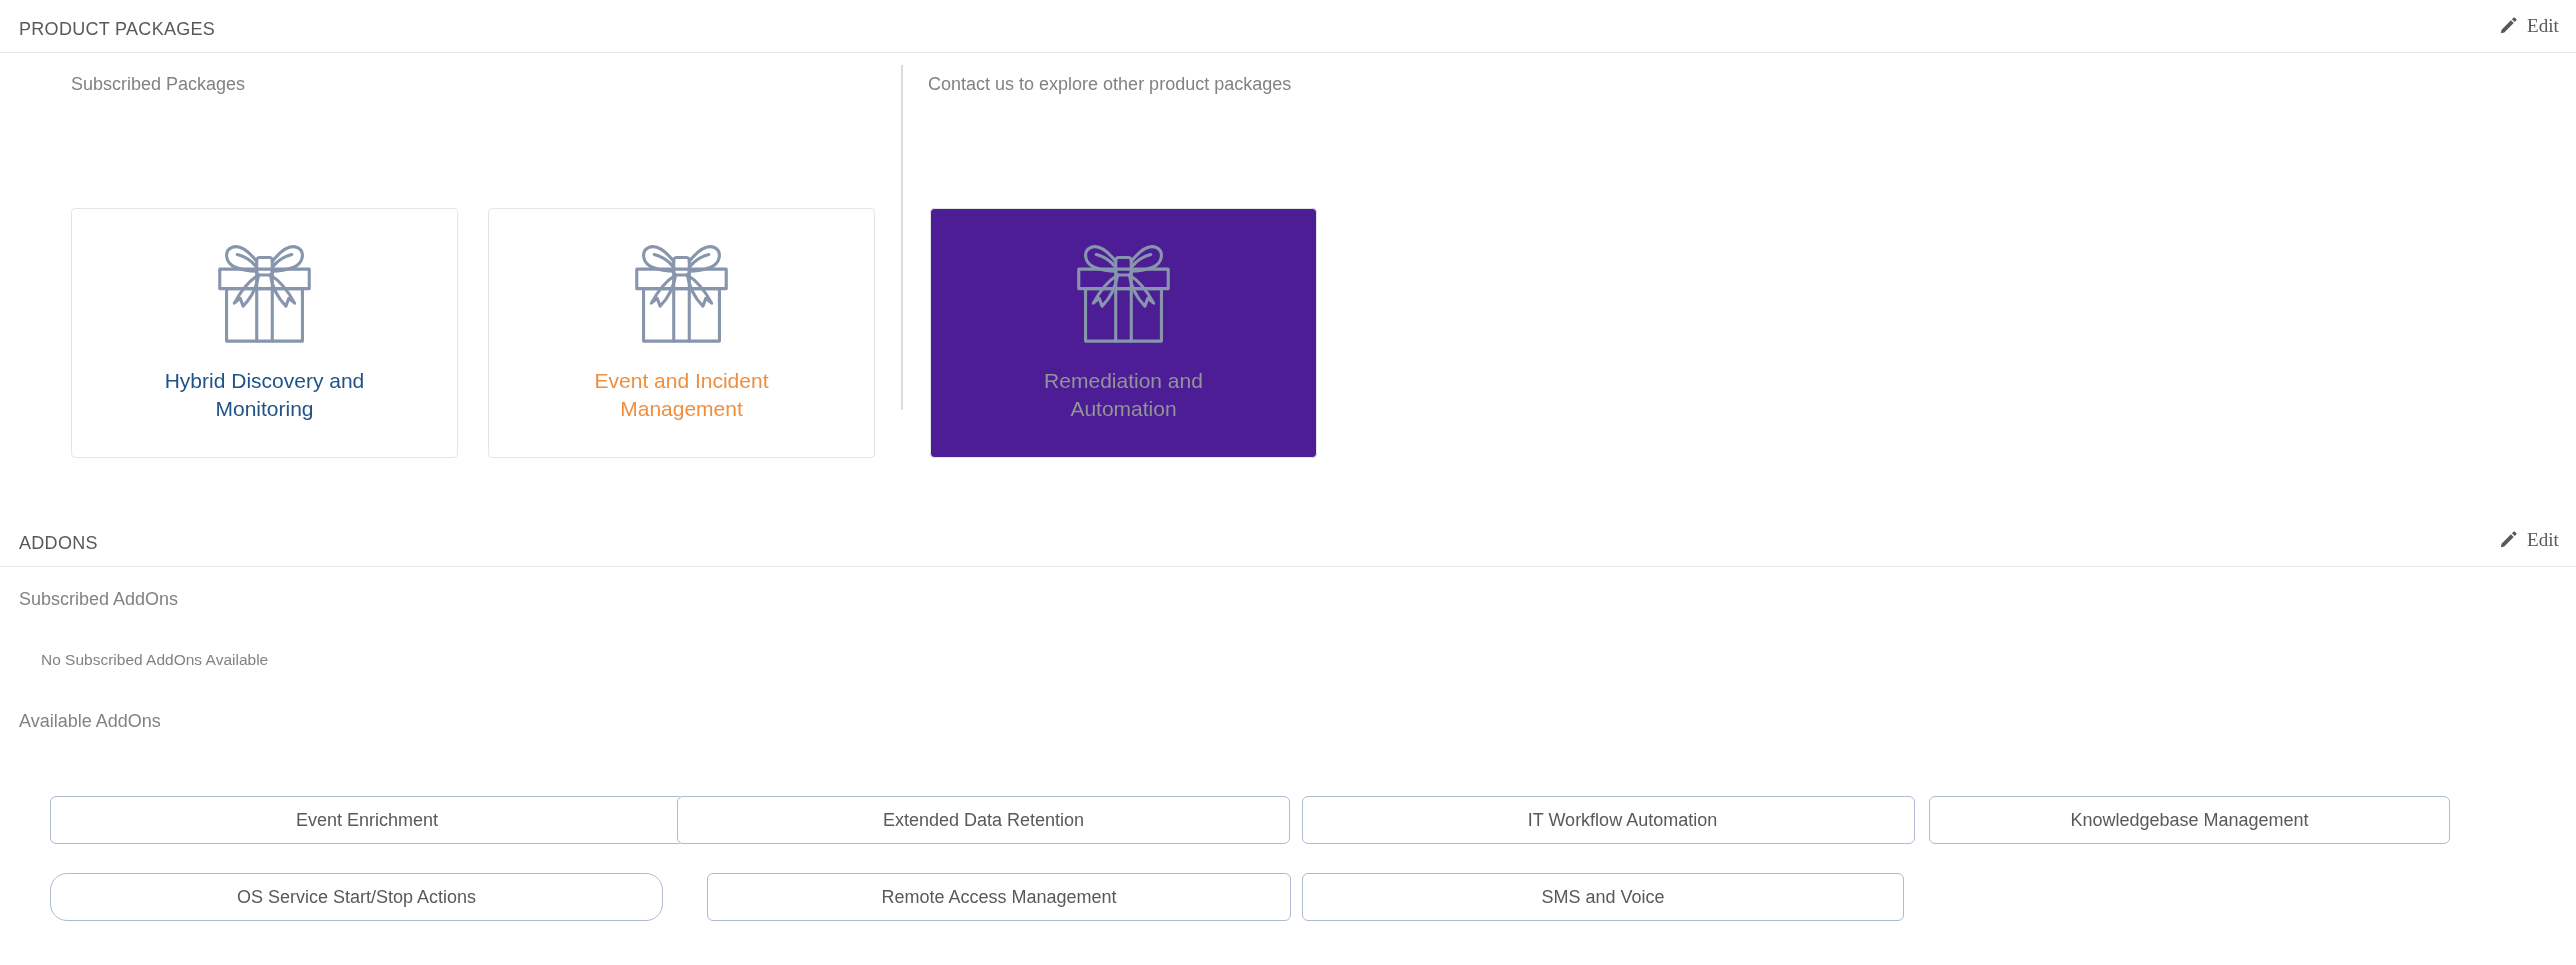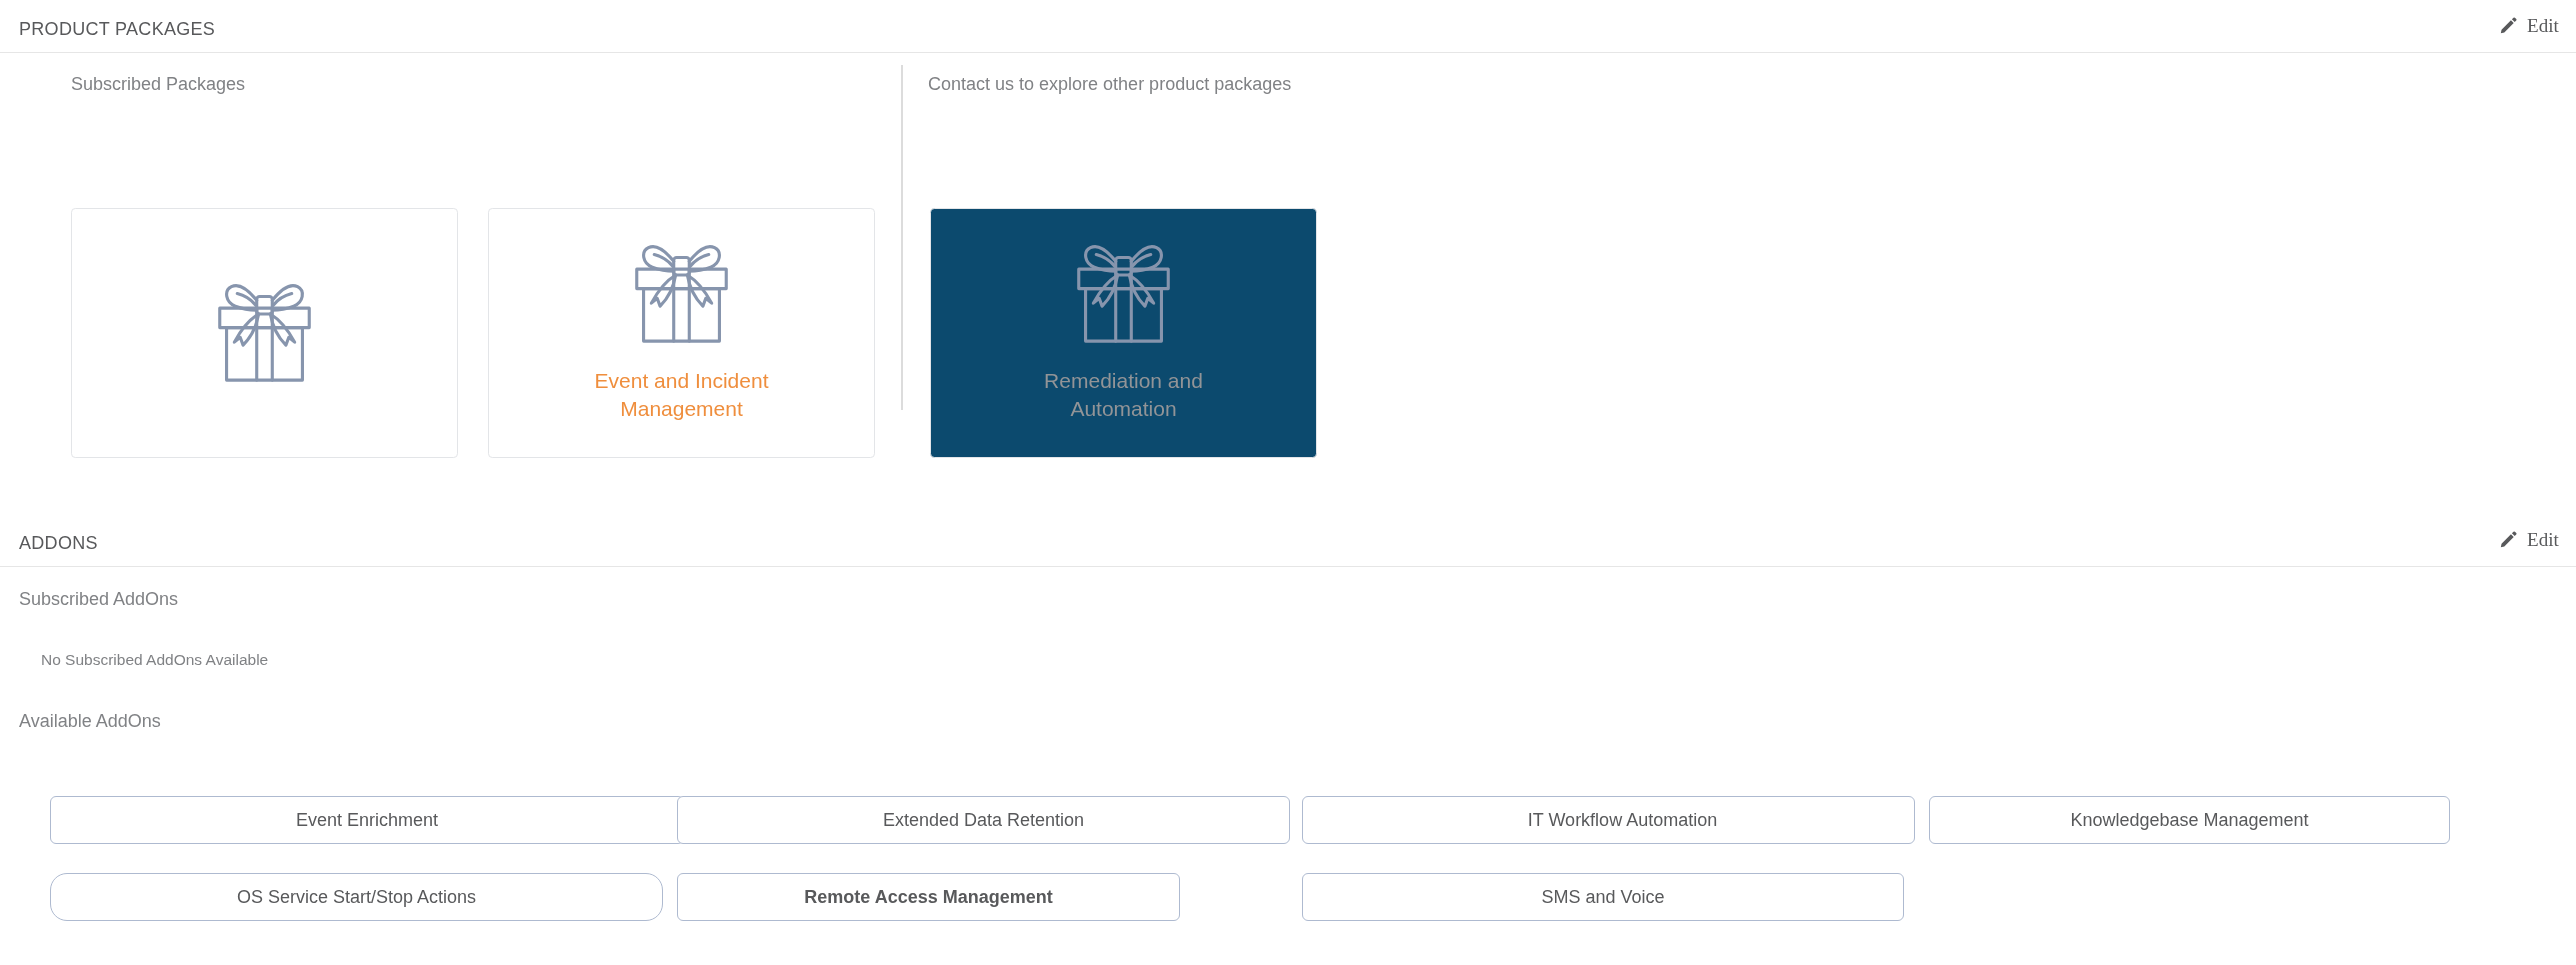--- a/index.html
+++ b/index.html
@@ -90,21 +90,21 @@
     border-radius: 4.3px;
     background: #ffffff;
     box-sizing: border-box;
     display: flex;
     flex-direction: column;
     align-items: center;
     justify-content: center;
     cursor: pointer;
   }
   .pkg-card.muted {
-    background: #0c4a6e;
+    background: #4c1d95;
     border-color: #e3e5e8;
   }
   .pkg-icon {
     width: 117px;
     height: 107px;
     margin-top: -5.2px;
     line-height: 0;
   }
   .pkg-name {
     margin-top: 22.4px;
@@ -182,20 +182,21 @@
           <line x1="68" y1="32" x2="68" y2="106"></line>
           <rect x="52" y="20" width="16" height="18" rx="3"></rect>
           <path d="M52 24 C44 14 34 6 26 10 C18 14 20 26 30 30 C38 33 47 34 52 34"></path>
           <path d="M68 24 C76 14 86 6 94 10 C102 14 100 26 90 30 C82 33 73 34 68 34"></path>
           <path d="M32 17 C40 19 47 24 51 29"></path>
           <path d="M88 17 C80 19 73 24 69 29"></path>
           <path d="M54 38 C52 50 46 62 38 70 L35 62 L29 67 C36 54 44 44 54 38 Z"></path>
           <path d="M66 38 C68 50 74 62 82 70 L85 62 L91 67 C84 54 76 44 66 38 Z"></path>
         </svg>
       </span>
+      <span class="pkg-name" style="color:#1f5289;">Hybrid Discovery and Monitoring</span>
     </div>
 
     <div class="pkg-card" style="left:488px; top:155px;">
       <span class="pkg-icon">
         <svg viewBox="0 0 120 110" width="117" height="107" fill="none" stroke="#8795ad" stroke-width="3.2" stroke-linejoin="round" stroke-linecap="round">
           <rect x="14" y="32" width="92" height="20"></rect>
           <rect x="21" y="52" width="78" height="54"></rect>
           <line x1="52" y1="32" x2="52" y2="106"></line>
           <line x1="68" y1="32" x2="68" y2="106"></line>
           <rect x="52" y="20" width="16" height="18" rx="3"></rect>
@@ -264,21 +265,21 @@
     <div class="addon-btn" style="left:1302px; top:229px; width:613px;padding-left:28px;">
       <span>IT Workflow Automation</span>
     </div>
     <div class="addon-btn" style="left:1929px; top:229px; width:521px;">
       <span>Knowledgebase Management</span>
     </div>
 
     <div class="addon-btn" style="left:50px;  top:306px; width:613px;border-radius:17px;">
       <span>OS Service Start/Stop Actions</span>
     </div>
-    <div class="addon-btn" style="left:677px; top:306px; width:503px;font-weight:bold;">
+    <div class="addon-btn" style="left:707px; top:306px; width:584px;">
       <span>Remote Access Management</span>
     </div>
     <div class="addon-btn" style="left:1302px; top:306px; width:602px;">
       <span>SMS and Voice</span>
     </div>
 
   </div>
 </div>
 
 

